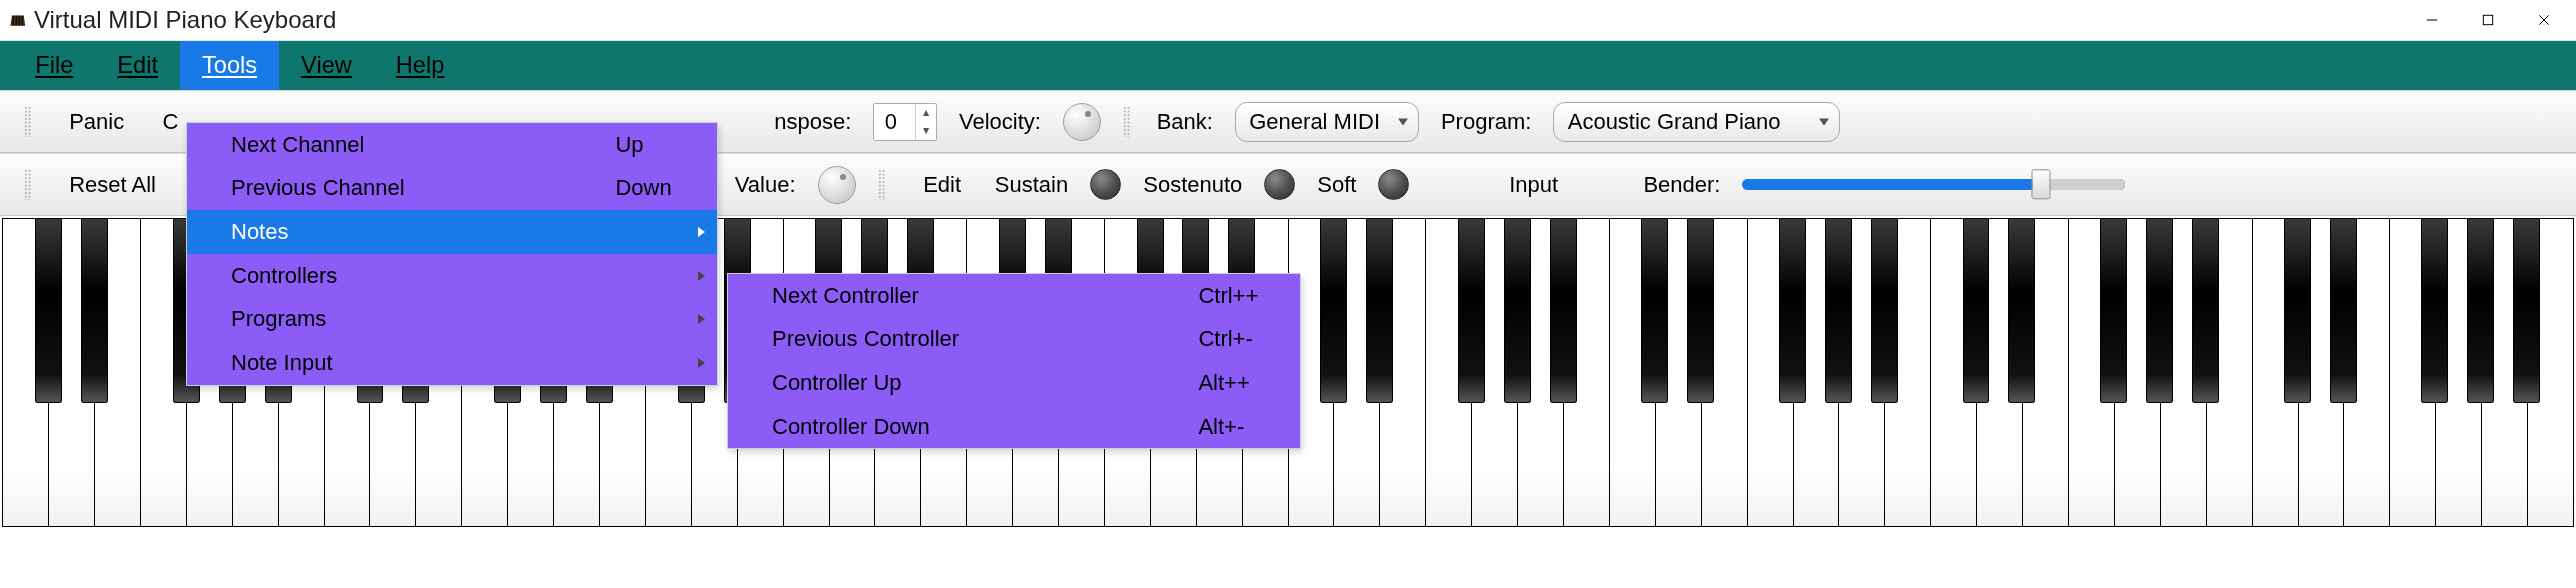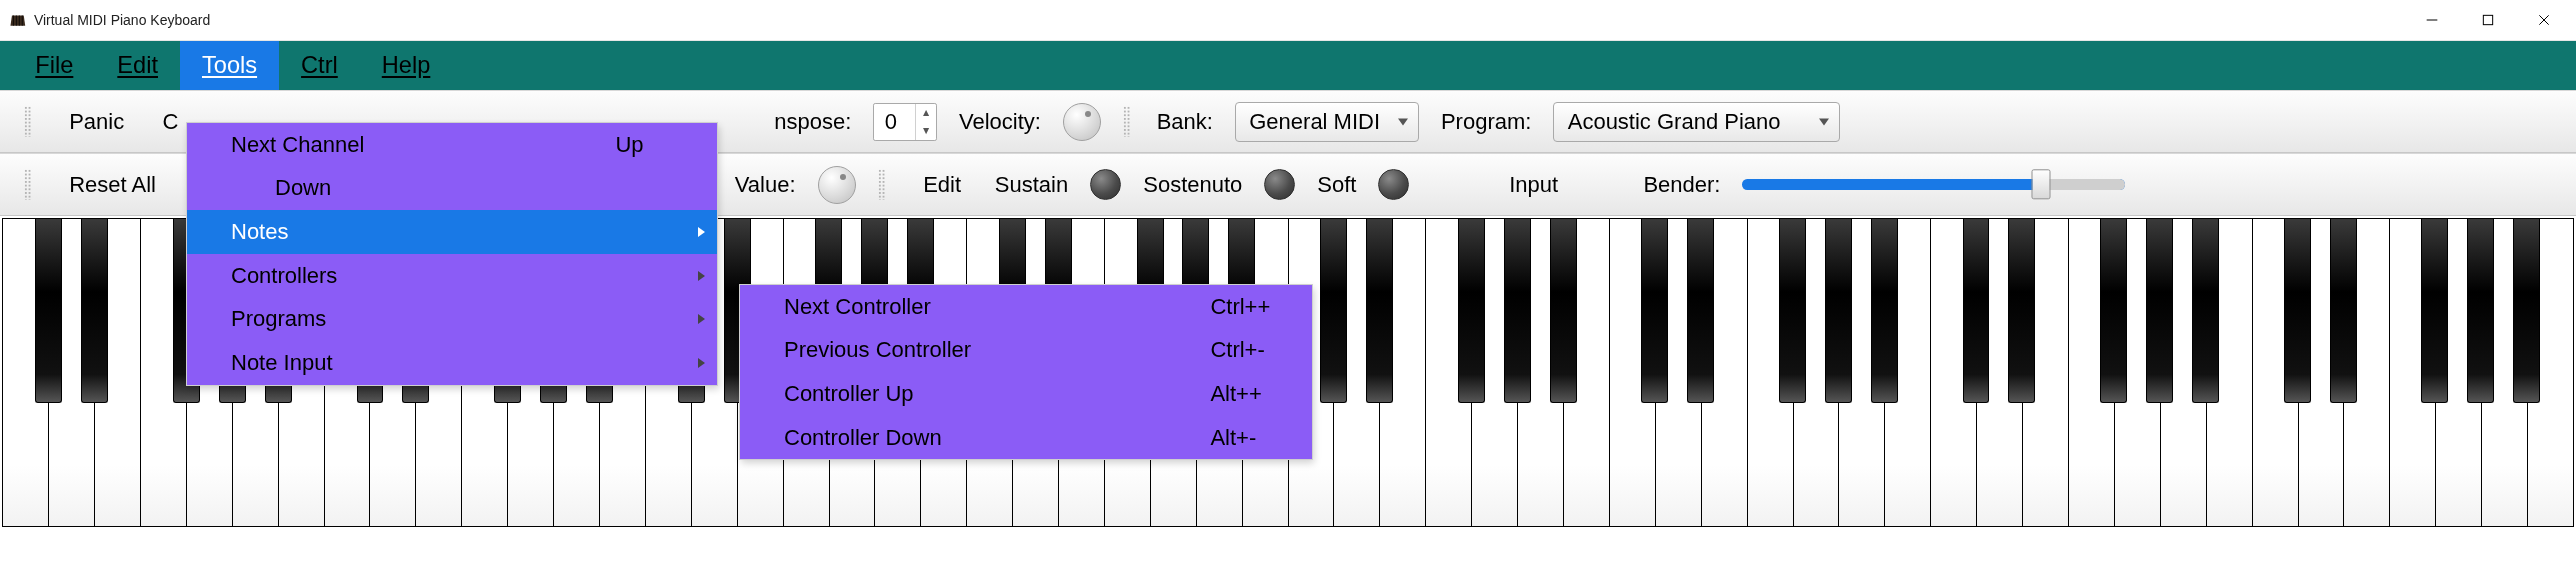--- a/index.html
+++ b/index.html
@@ -14,21 +14,21 @@
     padding: 0 8.8px;
     background: #fff;
     border-bottom: 0.7px solid #e6e6e6;
     user-select: none;
   }
   .titlebar .app-icon {
     width: 17.7px; height: 17.7px;
     margin-right: 7.4px;
     display: inline-flex; align-items: center; justify-content: center;
   }
-  .titlebar .title { font-size: 14px; color: #222; }
+  .titlebar .title { font-size: 24px; color: #222; }
   .titlebar .winctrls { margin-left: auto; display: flex; gap: 26.5px; align-items: center; padding-right: 8.8px; }
   .titlebar .winctrls span { width: 29.4px; height: 29.4px; display: inline-flex; align-items: center; justify-content: center; }
   .titlebar .winctrls svg { width: 16px; height: 16px; }
 
   
   .menubar {
     height: 49px;
     display: flex;
     align-items: stretch;
     padding-left: 13.3px;
@@ -85,21 +85,21 @@
     background: radial-gradient(circle at 35% 30%, #fff, #d8d8d8 60%, #bdbdbd);
     border: 0.7px solid #a0a0a0;
     position: relative;
   }
   .toolbar .knob:after {
     content: ""; position: absolute; width: 5.9px; height: 5.9px; border-radius: 50%;
     background: #888; top: 7.4px; right: 8.8px;
   }
   .toolbar .combo {
     height: 40px; min-width: 184px;
-    border: 0.7px solid #a9a9a9; border-radius: 4px;
+    border: 0.7px solid #a9a9a9; border-radius: 12px;
     background: linear-gradient(#fff, #e8e8e8);
     display: inline-flex; align-items: center;
     padding: 0 34px 0 13.3px;
     font-size: 22px;
     position: relative;
   }
   .toolbar .combo:after {
     content: ""; position: absolute; right: 10.3px; top: 50%; transform: translateY(-50%);
     border-left: 5.9px solid transparent; border-right: 5.9px solid transparent; border-top: 7.4px solid #555;
   }
@@ -144,21 +144,21 @@
   .dropdown .row .label { flex: 1; }
   .dropdown .row .accel { color: #000; padding-left: 44px; min-width: 125px; }
   .dropdown .row.selected { background: #1979e6; color: #fff; }
   .dropdown .row .sub-arrow {
     position: absolute; right: 11.8px; top: 50%; transform: translateY(-50%);
     border-top: 5.9px solid transparent; border-bottom: 5.9px solid transparent; border-left: 7.4px solid #444;
   }
   .dropdown .row.selected .sub-arrow { border-left-color: #fff; }
 
   #tools-menu { left: 186px; top: 122px; }
-  #controllers-submenu { left: 727px; top: 284px; min-width: 574px; margin-left: 12px; }
+  #controllers-submenu { left: 727px; top: 273px; min-width: 574px; }
 
   
   .piano-wrap {
     position: relative;
     height: 309px;
     border: 1.5px solid #000;
     margin: 1.5px 2.2px 0 2.2px;
     background: #fff;
     overflow: hidden;
   }
@@ -212,21 +212,21 @@
   <span class="menu-item">
       <span class="ul">File</span>
     </span>
   <span class="menu-item">
       <span class="ul">Edit</span>
     </span>
   <span class="menu-item active">
       <span class="ul">Tools</span>
     </span>
   <span class="menu-item">
-      <span class="ul">Ctrl</span>
+      <span class="ul">View</span>
     </span>
   <span class="menu-item">
       <span class="ul">Help</span>
     </span>
 </div>
 
 <div class="toolbar">
   <span class="grip"></span>
   <span class="btn-plain">Panic</span>
 
@@ -392,20 +392,21 @@
       <div class="bkey" style="left: 97.6786%;"></div>
     </div>
 </div>
 
 <div class="dropdown" id="tools-menu">
   <div class="row">
     <span class="label">Next  Channel</span>
     <span class="accel">Up</span>
   </div>
   <div class="row">
+    <span class="label">Previous Channel</span>
     <span class="accel">Down</span>
   </div>
   <div class="row selected">
     <span class="label">Notes</span>
     <span class="sub-arrow"></span>
   </div>
   <div class="row">
     <span class="label">Controllers</span>
     <span class="sub-arrow"></span>
   </div>

